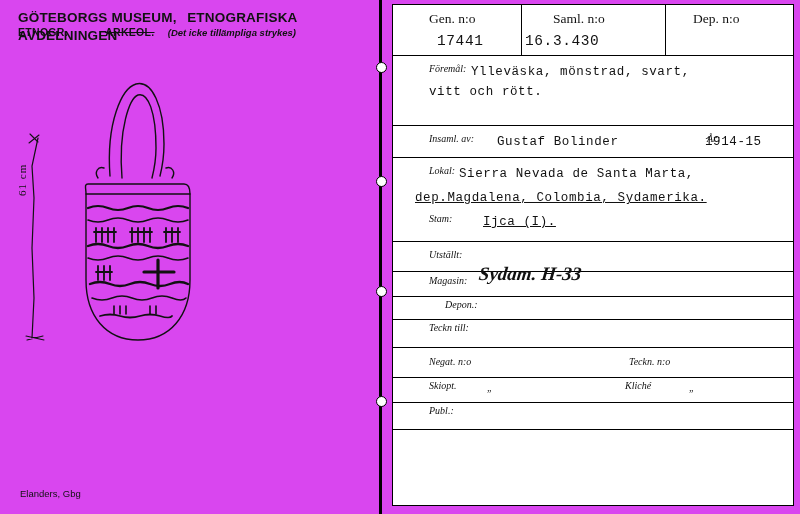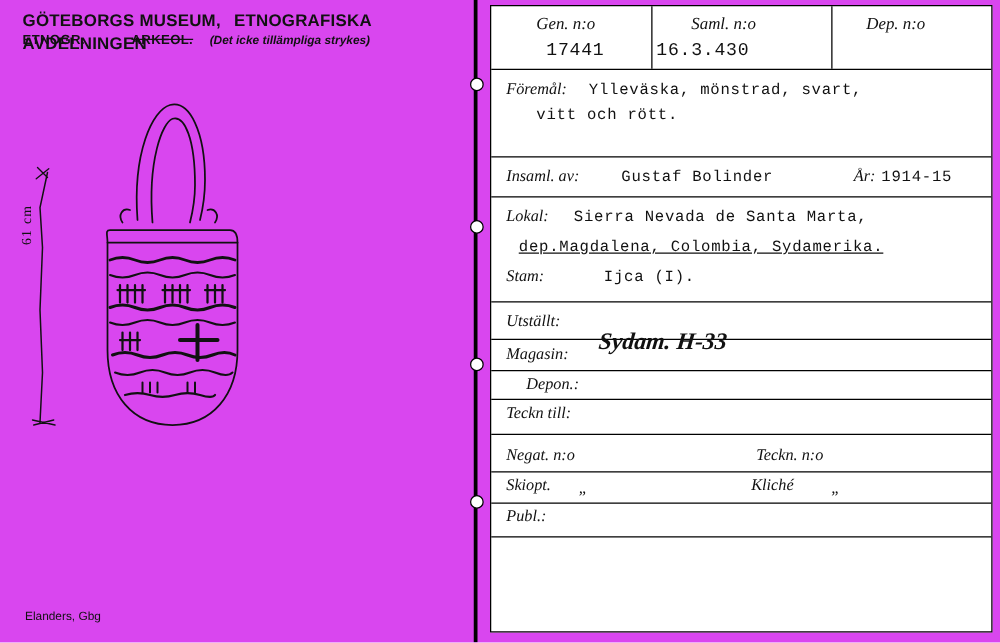--- a/index.html
+++ b/index.html
@@ -119,23 +119,24 @@
     position: absolute;
     top: 0;
     width: 0;
     border-left: 1.5px solid #000;
   }
 
   .lbl {
     position: absolute;
     font-family: "Liberation Serif", serif;
     font-style: italic;
-    font-size: 13px;
+    font-size: 10px;
     color: #111;
     white-space: nowrap;
+    margin-left: 24px;
   }
   .typed {
     position: absolute;
     font-family: "Liberation Mono", monospace;
     font-size: 12.5px;
     letter-spacing: 0.6px;
     color: #111;
     white-space: nowrap;
   }
   .hand {
@@ -144,21 +145,20 @@
     font-style: italic;
     font-size: 19px;
     font-weight: bold;
     color: #111;
     white-space: nowrap;
     transform: skewX(-6deg);
   }
   .head-lbl {
     position: absolute;
     font-family: "Liberation Serif", serif;
-    font-style: italic;
     font-size: 13.5px;
     white-space: nowrap;
   }
 </style>
 </head>
 <body>
 
 <div id="page">
 
   <div id="left-panel">
@@ -260,21 +260,21 @@
     <div class="typed" style="left:104px; top:130px;text-align:right;">Gustaf Bolinder</div>
     <div class="lbl" style="left:290px; top:128px;">År:</div>
     <div class="typed" style="left:312px; top:130px;">1914-15</div>
     <div class="hline" style="top:152px;"></div>
 
     <div class="lbl" style="left:12px; top:160px;">Lokal:</div>
     <div class="typed" style="left:66px; top:162px;">Sierra Nevada de Santa Marta,</div>
     <div class="typed" style="left:22px; top:186px;text-decoration:underline;">dep.Magdalena, Colombia, Sydamerika.</div>
 
     <div class="lbl" style="left:12px; top:208px;">Stam:</div>
-    <div class="typed" style="left:90px; top:210px;">Ijca (I).</div>
+    <div class="typed" style="left:90px; top:210px;text-decoration:underline;">Ijca (I).</div>
     <div class="hline" style="top:236px;"></div>
 
     <div class="lbl" style="left:12px; top:244px;">Utställt:</div>
     <div class="typed" style="left:100px; top:246px;"></div>
     <div class="hline" style="top:266px;"></div>
 
     <div class="lbl" style="left:12px; top:270px;text-align:right;">Magasin:</div>
     <div class="hand" style="left:86px; top:258px;">Sydam. H-33</div>
     <div class="hline" style="top:291px;"></div>
 

